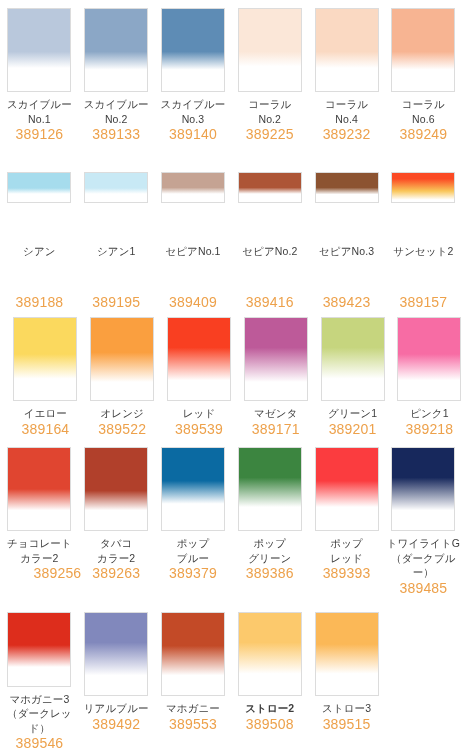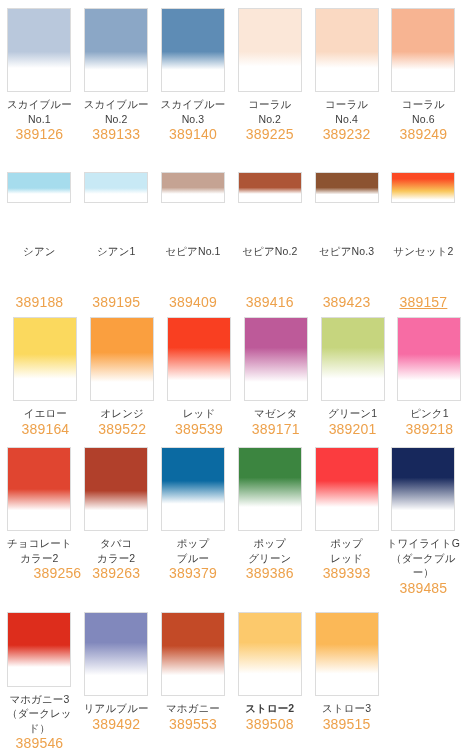--- a/index.html
+++ b/index.html
@@ -118,21 +118,21 @@
       <div class="code" style="color: rgb(237, 161, 75);">389416</div>
     </div>
     <div class="cell r2">
       <div class="swatch" style="border-color: rgb(220, 220, 220); background-image: linear-gradient(rgb(140, 83, 49) 0%, rgb(140, 83, 49) 50%, rgb(255, 255, 255) 74%, rgb(255, 255, 255) 100%);"></div>
       <div class="label" style="color: rgb(61, 61, 61);">セピアNo.3</div>
       <div class="code" style="color: rgb(237, 161, 75);">389423</div>
     </div>
     <div class="cell r2">
       <div class="swatch" style="border-color: rgb(220, 220, 220); background-image: linear-gradient(rgb(251, 74, 36) 0%, rgb(251, 74, 36) 20%, rgb(249, 198, 90) 62%, rgb(255, 255, 255) 92%, rgb(255, 255, 255) 100%);"></div>
       <div class="label" style="color: rgb(61, 61, 61);">サンセット2</div>
-      <div class="code" style="color: rgb(237, 161, 75); text-decoration: underline;">389157</div>
+      <div class="code" style="color: rgb(237, 161, 75);">389157</div>
     </div>
     <div class="cell r3">
       <div class="swatch" style="border-color: rgb(220, 220, 220); background-image: linear-gradient(rgb(251, 217, 94) 0%, rgb(251, 217, 94) 44%, rgb(255, 255, 255) 74%, rgb(255, 255, 255) 100%);"></div>
       <div class="label" style="color: rgb(61, 61, 61);">イエロー</div>
       <div class="code" style="color: rgb(237, 161, 75); text-align: center;">389164</div>
     </div>
     <div class="cell r3">
       <div class="swatch" style="border-color: rgb(220, 220, 220); background-image: linear-gradient(rgb(250, 159, 63) 0%, rgb(250, 159, 63) 42%, rgb(255, 255, 255) 78%, rgb(255, 255, 255) 100%);"></div>
       <div class="label" style="color: rgb(61, 61, 61);">オレンジ</div>
       <div class="code" style="color: rgb(237, 161, 75);">389522</div>

